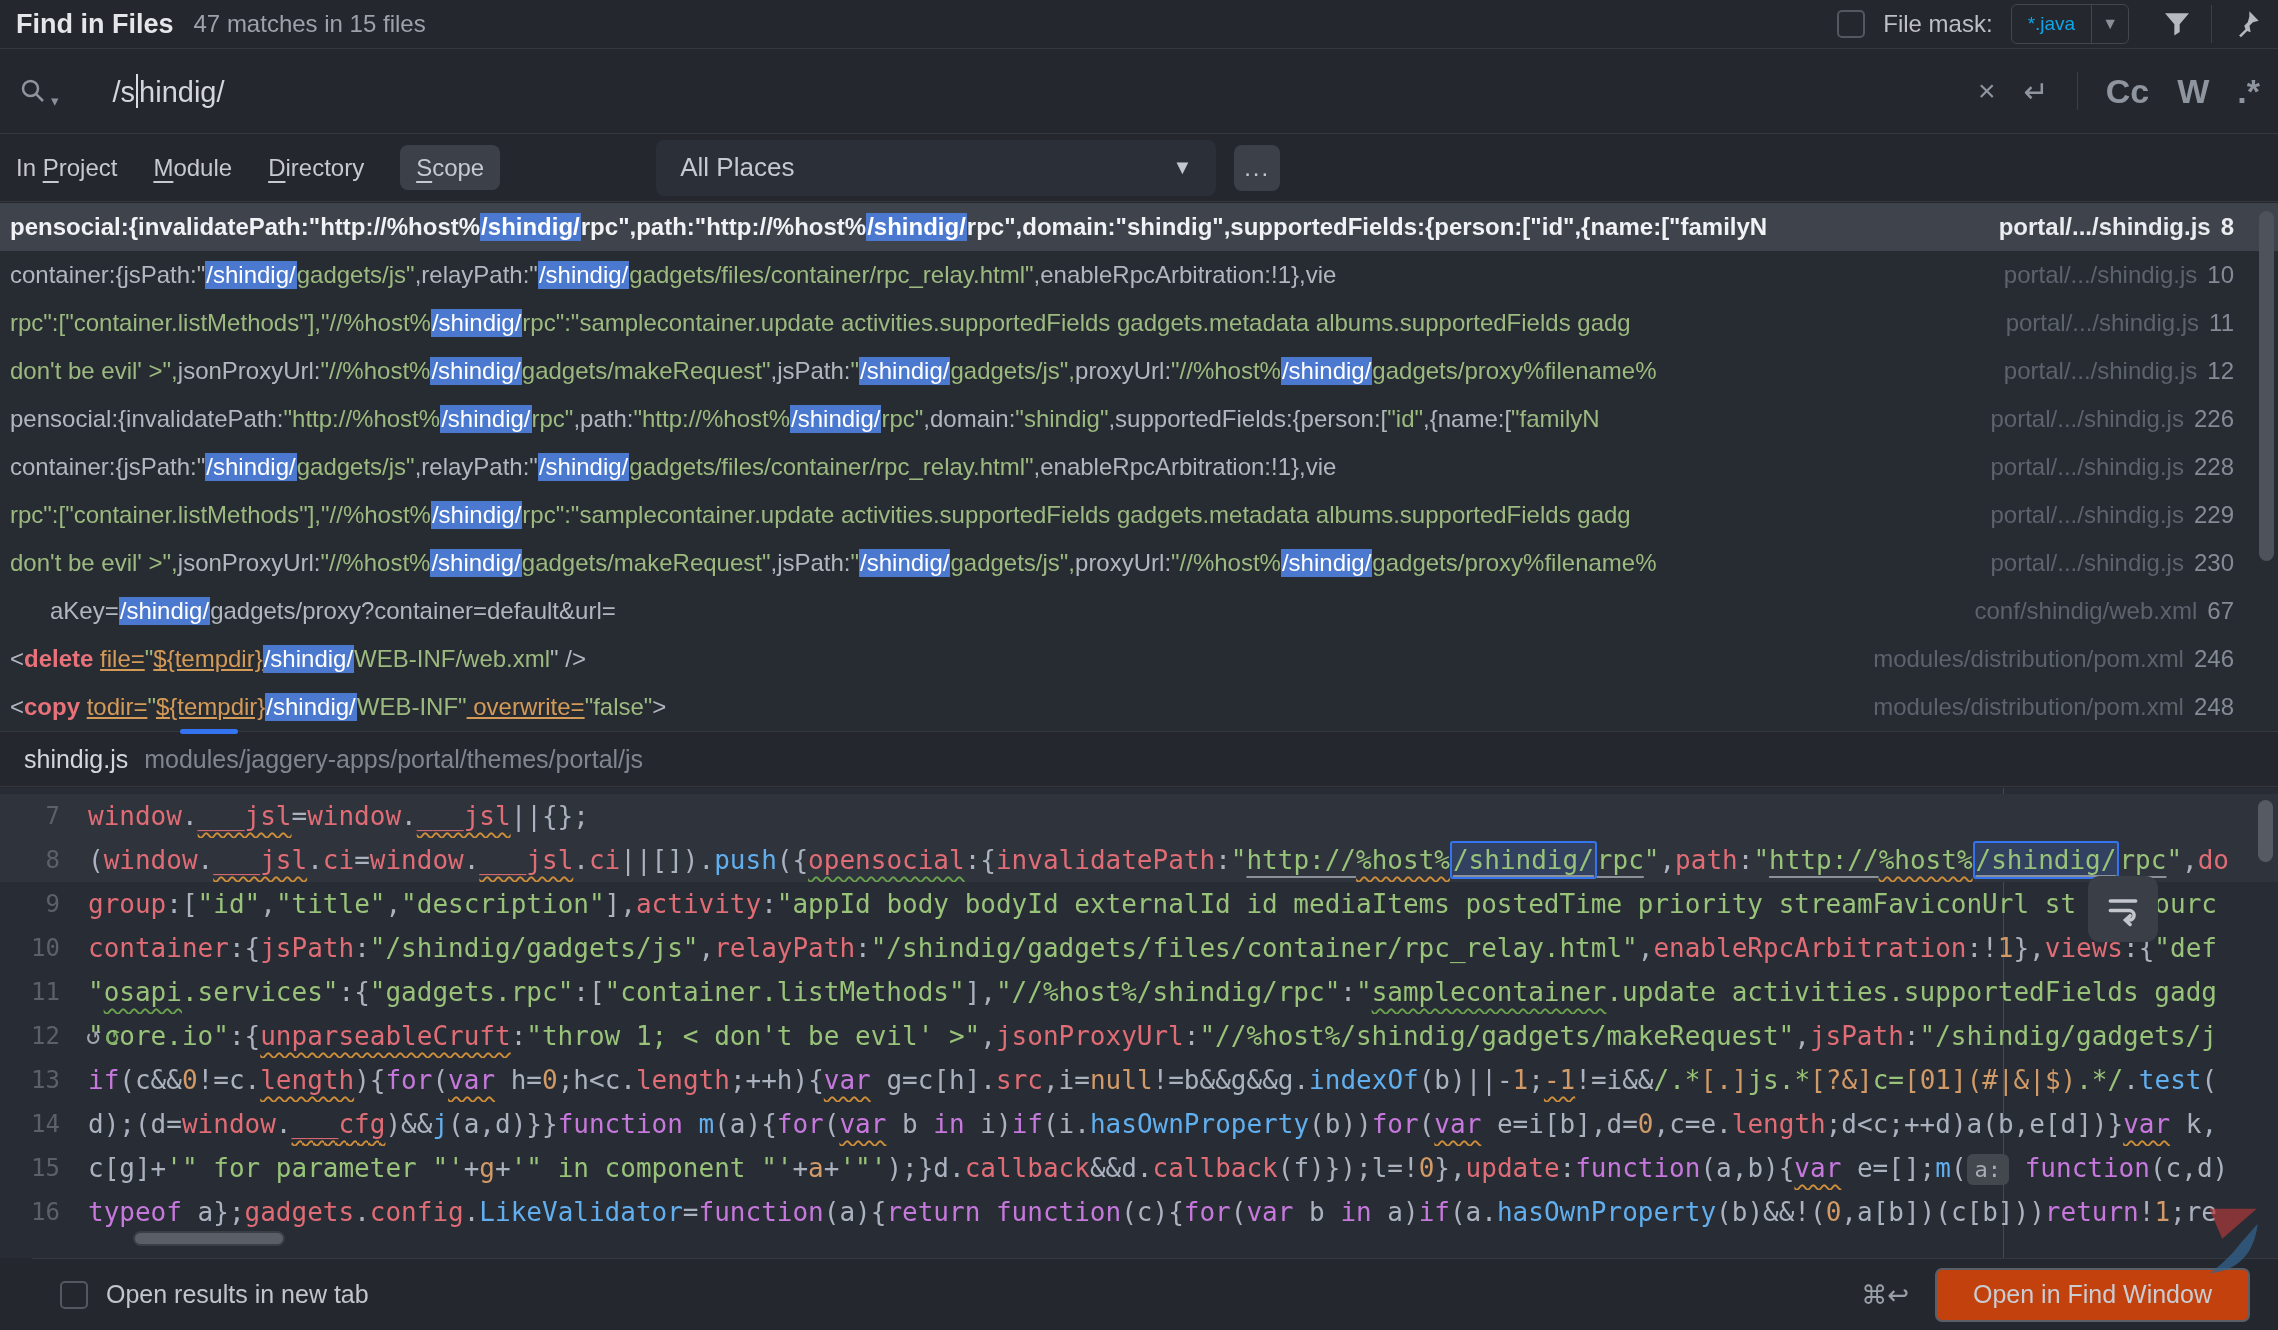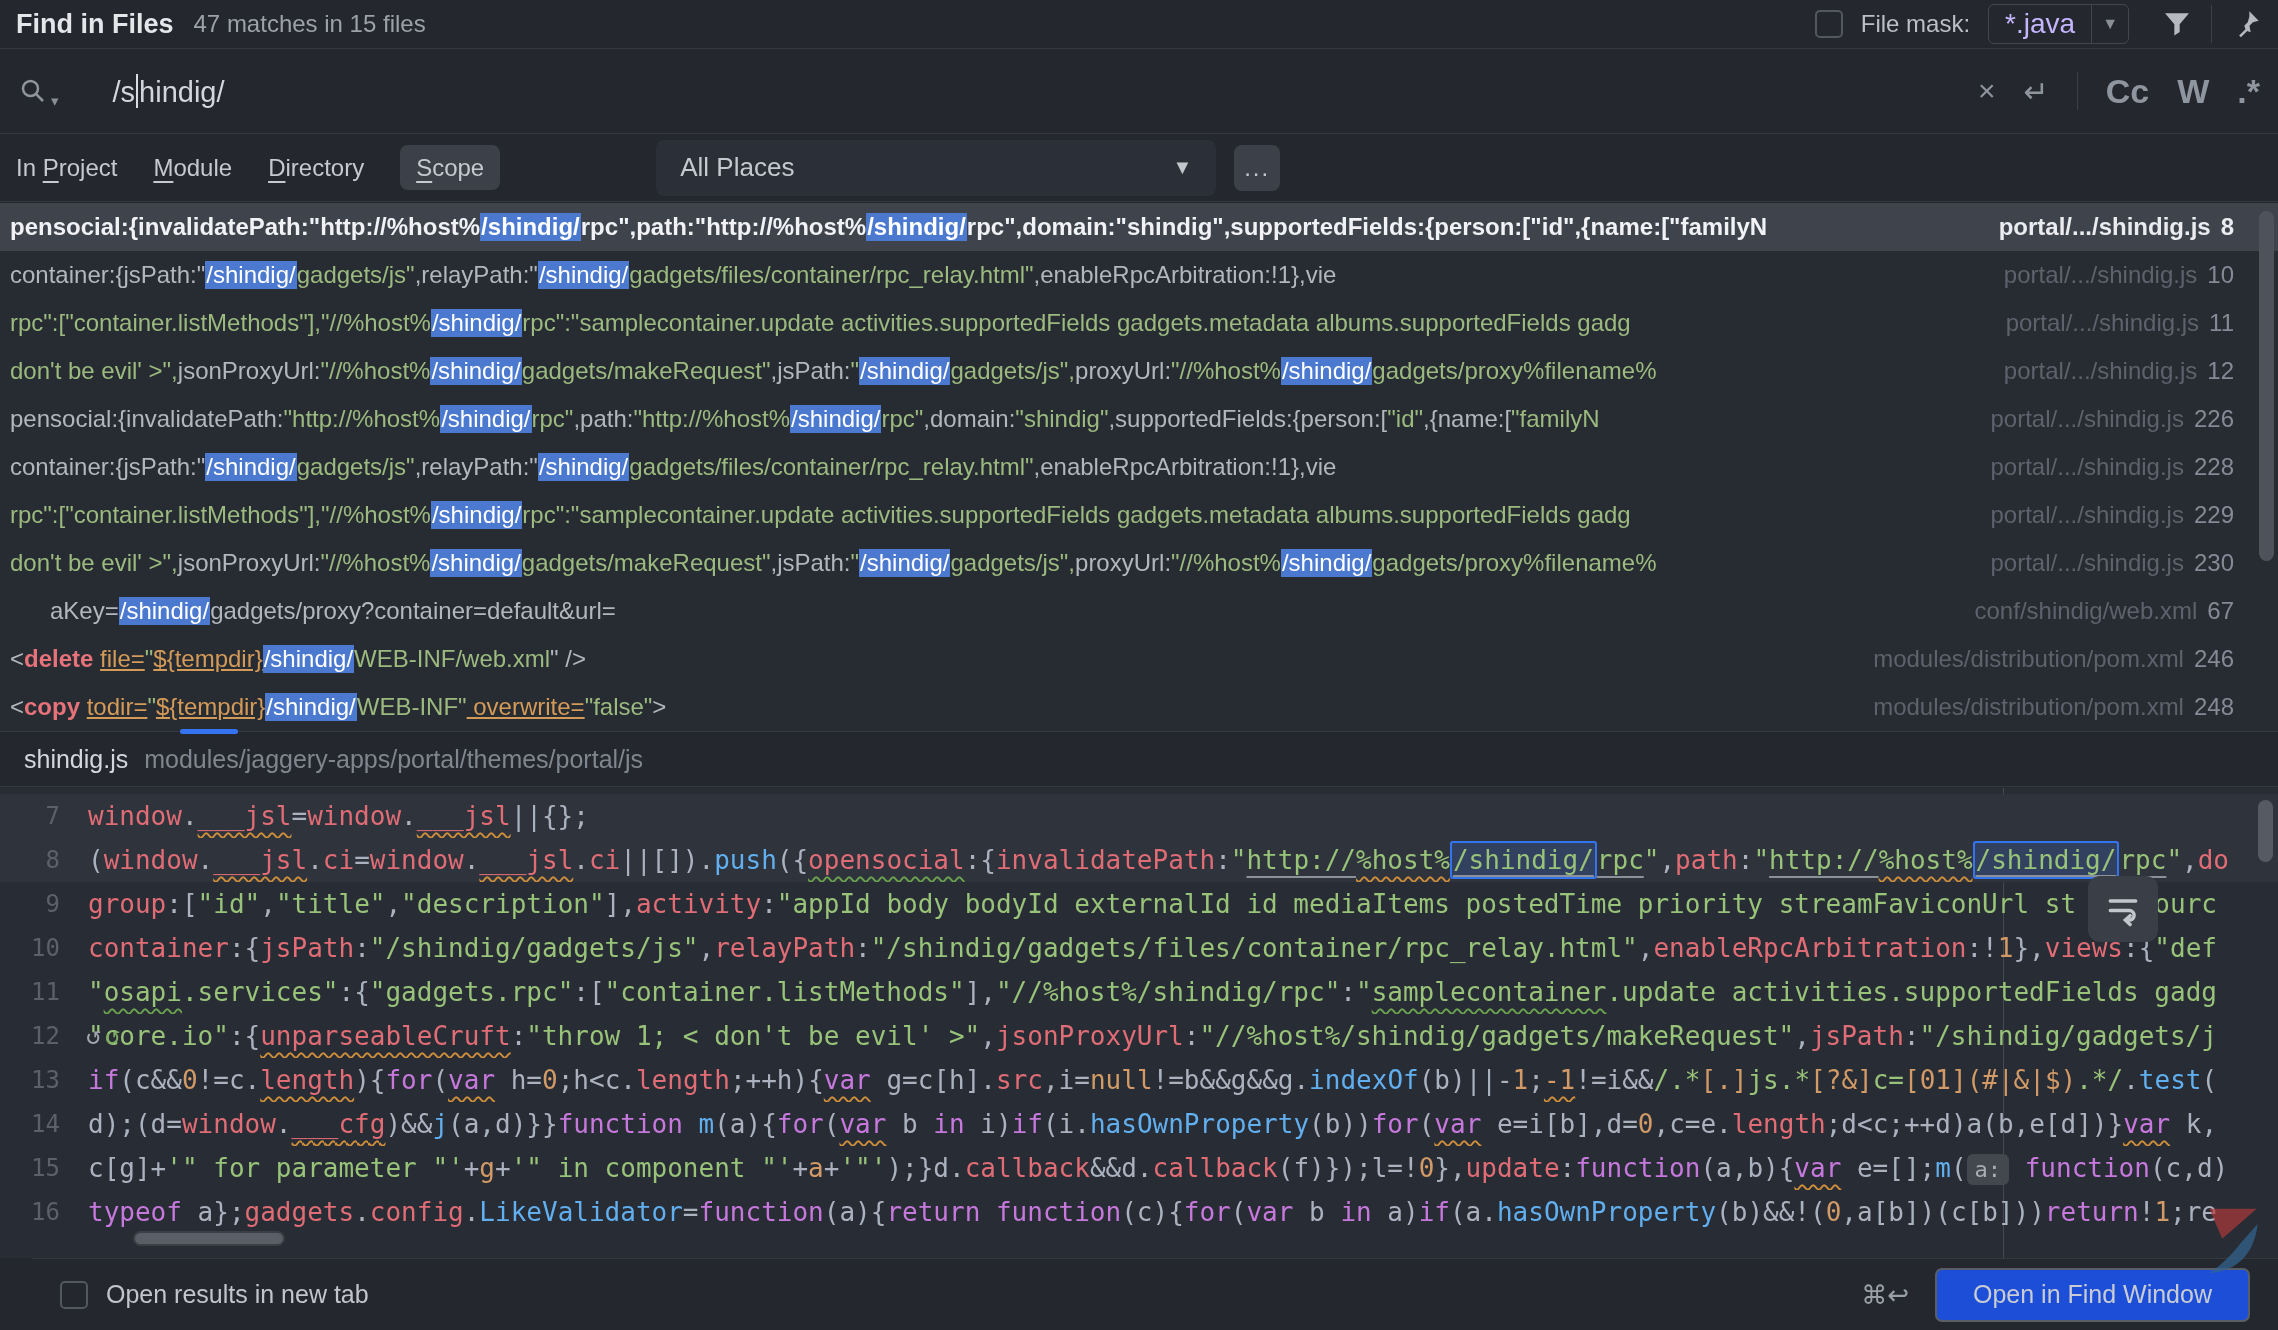--- a/index.html
+++ b/index.html
@@ -8,21 +8,21 @@
   .abs{position:absolute;}
 
   
   .hdr{left:0;top:0;right:0;height:48px;display:flex;align-items:center;padding:0 16px;box-sizing:border-box;}
   .title{font-size:27px;font-weight:bold;color:#e4e6ea;}
   .matches{font-size:24px;color:#9da1a9;margin-left:20px;}
   .hdr-right{margin-left:auto;display:flex;align-items:center;gap:18px;}
   .cbx{width:24px;height:24px;border:2px solid #53575f;border-radius:5px;background:transparent;flex:none;}
   .fm-label{font-size:24px;color:#bcbfc6;}
   .fm-combo{display:flex;align-items:stretch;border:1px solid #43464d;border-radius:6px;height:38px;}
-  .fm-val{display:flex;align-items:center;padding:0 16px;font-size:28px;color:#c4b5fd;}
+  .fm-val{display:flex;align-items:center;padding:0 16px;font-size:19px;color:#0ea5e9;}
   .fm-arrow{display:flex;align-items:center;padding:0 10px;border-left:1px solid #43464d;color:#8a8e96;font-size:16px;}
   .vdiv{width:1px;height:38px;background:#3c4046;}
   .icn{color:#b6b9bf;display:flex;align-items:center;}
 
   
   .srow{left:0;top:48px;right:0;height:86px;border-top:1px solid #35383e;border-bottom:1px solid #35383e;
         display:flex;align-items:center;padding:0 18px;box-sizing:border-box;}
   .mag{display:flex;align-items:flex-end;gap:3px;margin-right:18px;}
   .mag svg{display:block;}
   .mag-caret{color:#8a8e96;font-size:15px;line-height:10px;}
@@ -94,21 +94,21 @@
   .escroll{position:absolute;right:5px;top:12px;width:15px;height:62px;background:#565b63;border-radius:8px;}
   .hscroll{position:absolute;left:133px;bottom:12px;width:152px;height:15px;background:#5a5f67;
            border:2px solid #3a3e45;border-radius:9px;box-sizing:border-box;}
 
   
   .ftr{left:0;bottom:0;right:0;height:72px;border-top:1px solid #35383e;display:flex;align-items:center;
        padding:0 28px;box-sizing:border-box;background:#24272d;margin-left:32px;}
   .ftr-label{font-size:25px;color:#c2c5cb;margin-left:18px;}
   .ftr-right{margin-left:auto;display:flex;align-items:center;gap:26px;}
   .shortcut{font-size:26px;color:#9aa0a8;font-family:"DejaVu Sans",sans-serif;}
-  .findbtn{height:50px;padding:0 36px;border:2px solid #5a5f67;border-radius:7px;background:#1d4ed8;
+  .findbtn{height:50px;padding:0 36px;border:2px solid #5a5f67;border-radius:7px;background:#c2410c;
            display:flex;align-items:center;font-size:25px;color:#c9ccd2;}
 
   
   .wm{position:absolute;right:2px;top:1198px;display:flex;align-items:center;z-index:50;pointer-events:none;opacity:.85;}
   .wm-text{font-size:52px;font-weight:bold;color:rgba(70,90,112,.78);letter-spacing:1px;}
 </style>
 </head>
 <body>
 
 <div id="app">

